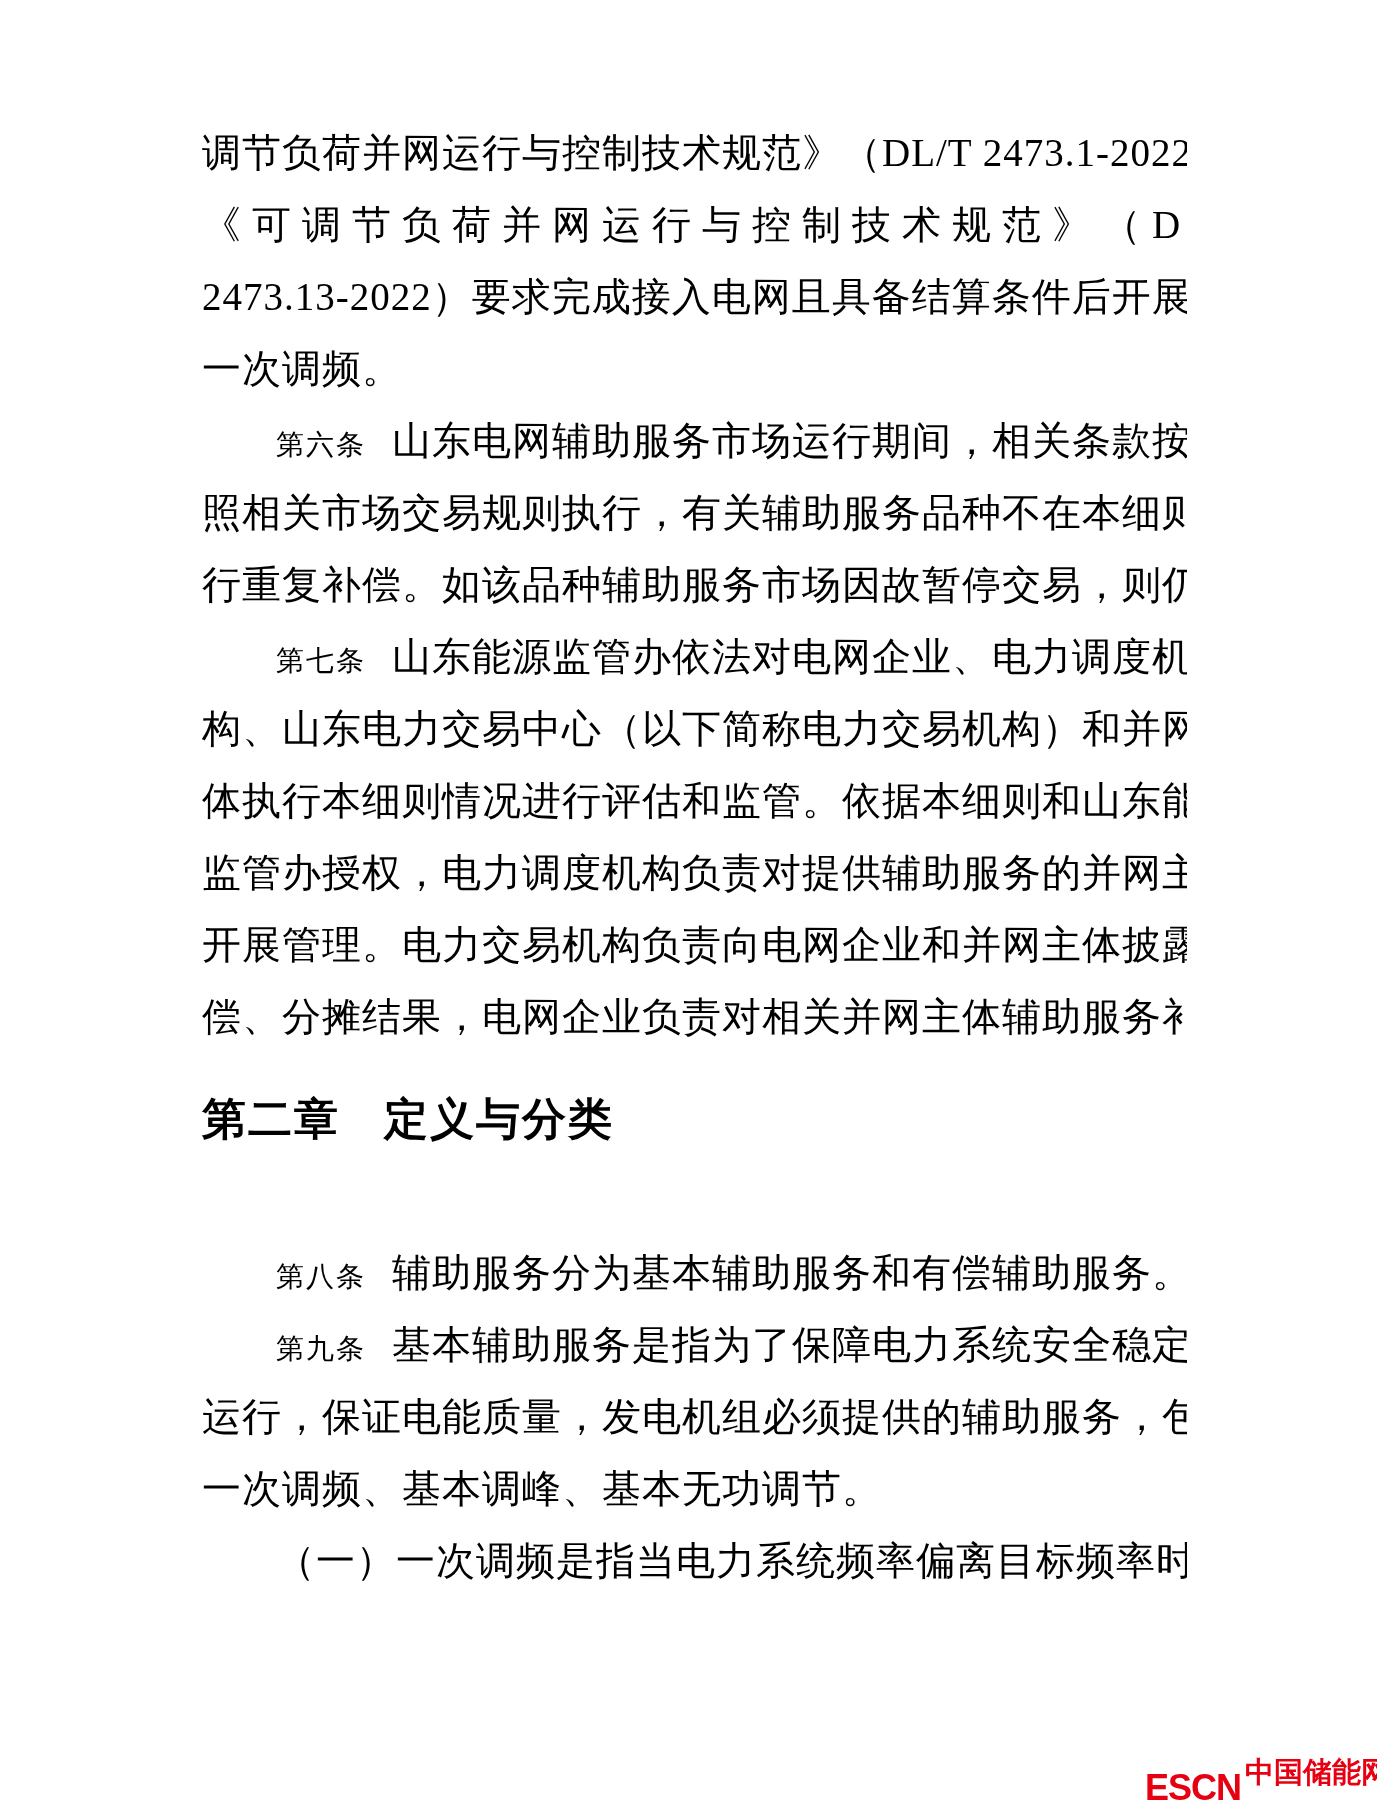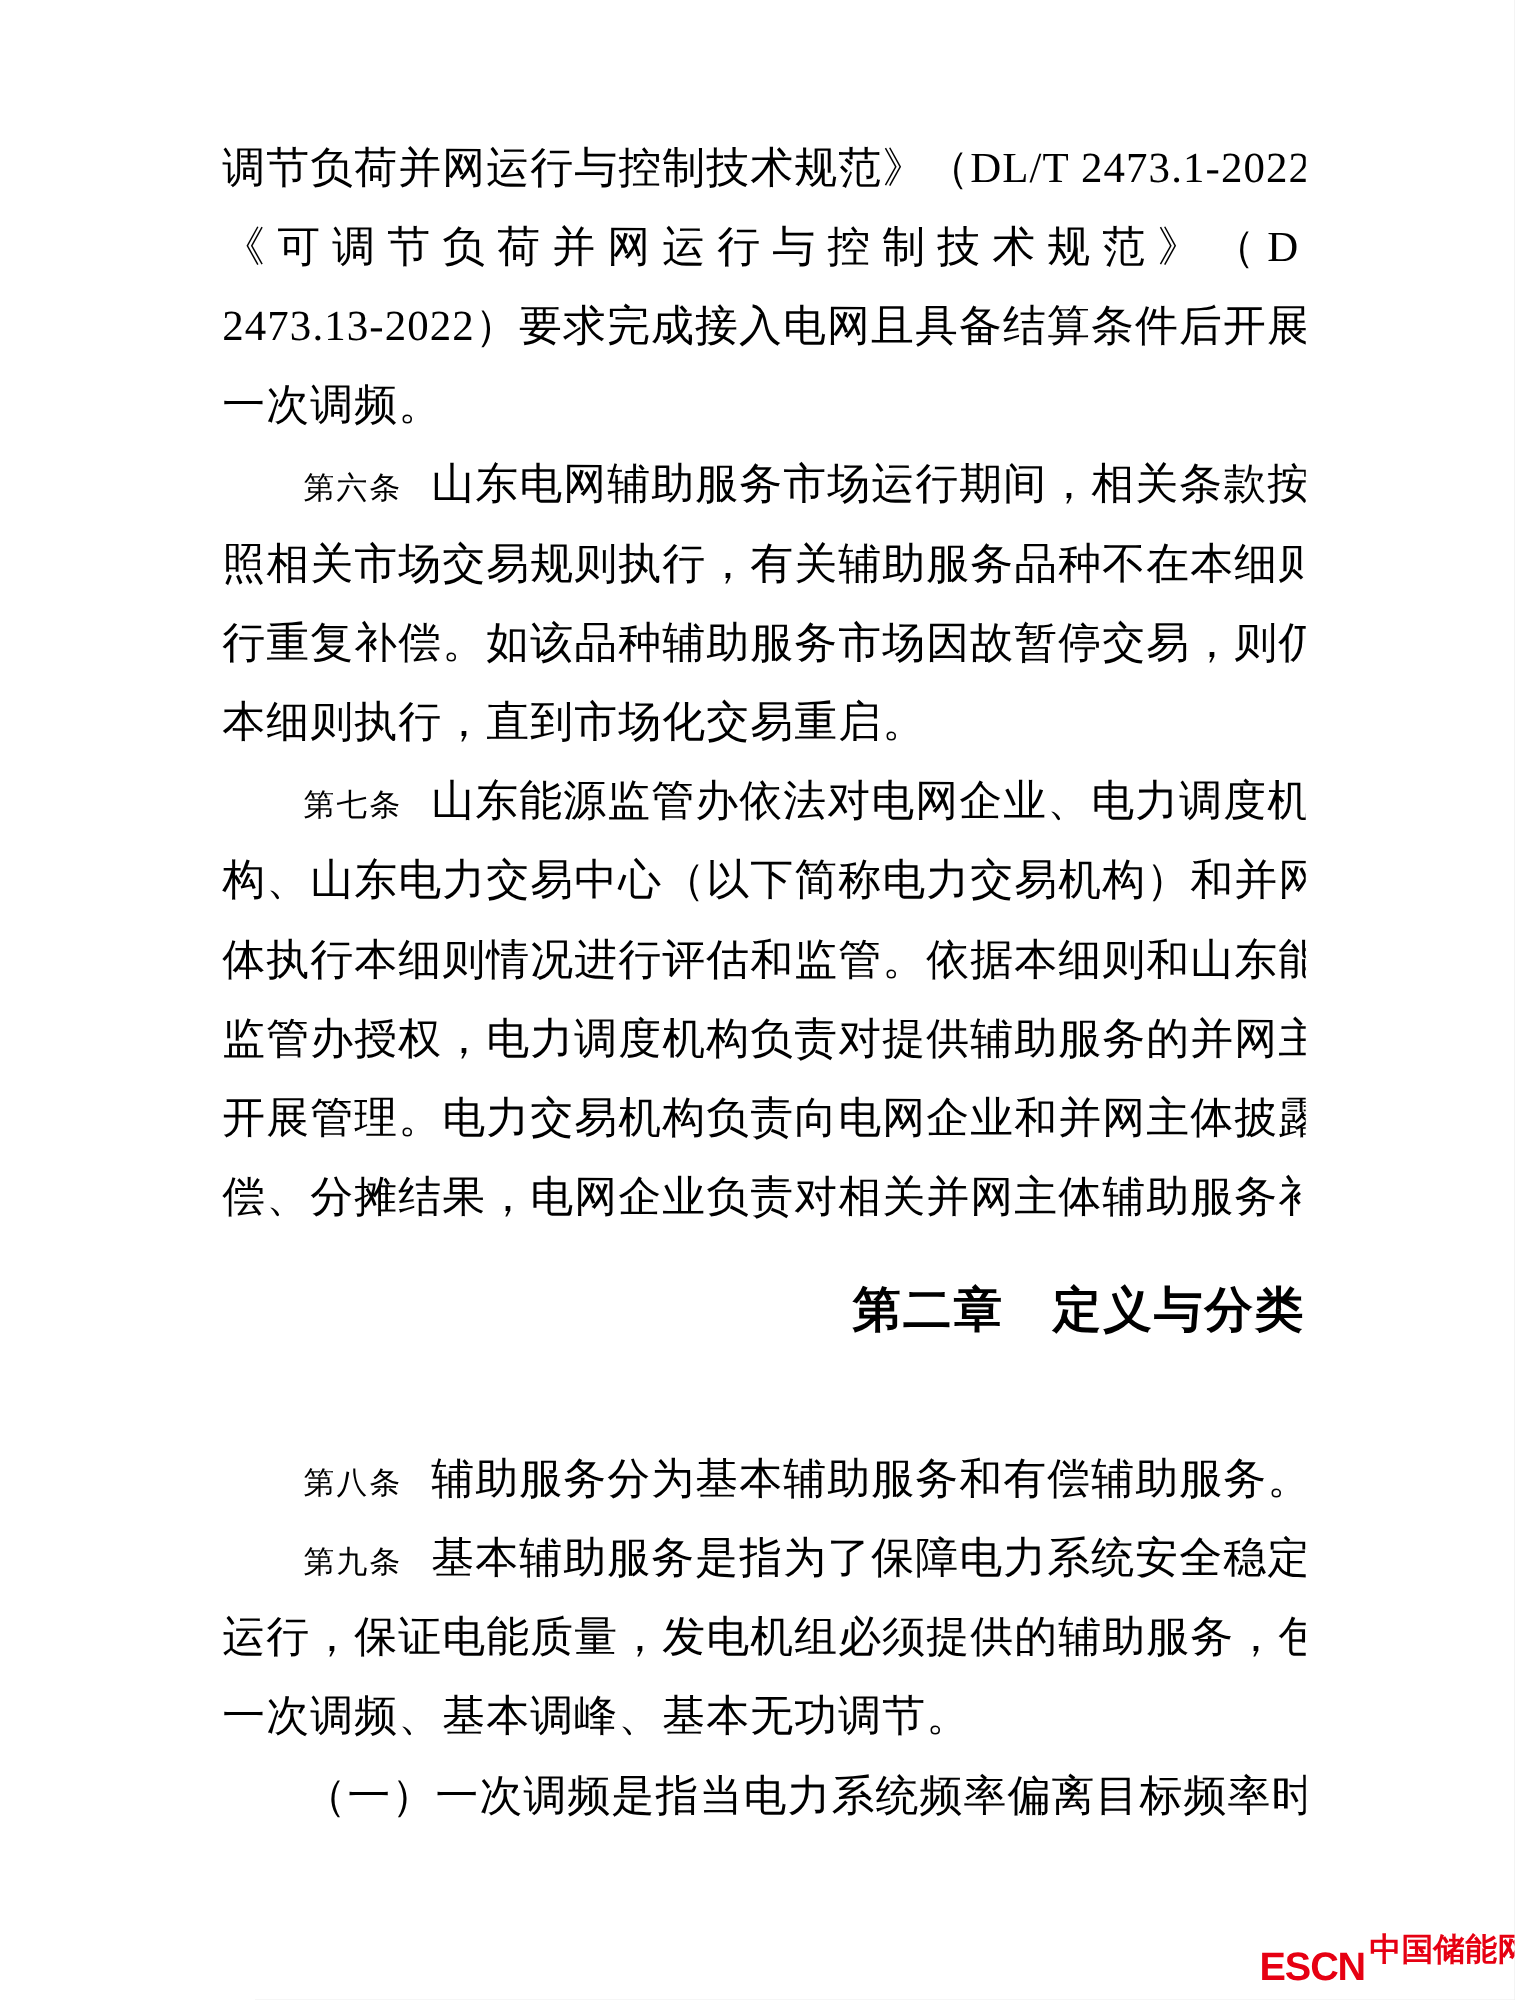--- a/index.html
+++ b/index.html
@@ -32,21 +32,21 @@
     font-weight:normal;
     font-size:28px;
     margin-right:26px;
     letter-spacing:2px;
   }
   .chapter-heading {
     margin-top:30px;
     margin-bottom:82px;
     height:72px;
     line-height:72px;
-    text-align:right;
+    text-align:left;
     font-family:"Liberation Sans","DejaVu Sans",sans-serif;
     font-weight:bold;
     font-size:44px;
     letter-spacing:2px;
     white-space:nowrap;
   }
   .chapter-heading .chapter-title { margin-left:44px; }
   .brand-logo {
     position:absolute;
     left:1145px; top:1756px;
@@ -76,21 +76,20 @@
   <div class="textblock">
 
     <div class="line"><span>调节负荷并网运行与控制技术规范》（DL/T 2473.1-2022）、</span></div>
     <div class="line spread"><span>《可调节负荷并网运行与控制技术规范》（DL/T</span></div>
     <div class="line"><span>2473.13-2022）要求完成接入电网且具备结算条件后开展辅</span></div>
     <div class="line"><span>一次调频。</span></div>
 
     <div class="line indent"><b class="lead">第六条</b><span>山东电网辅助服务市场运行期间，相关条款按</span></div>
     <div class="line"><span>照相关市场交易规则执行，有关辅助服务品种不在本细则进</span></div>
     <div class="line"><span>行重复补偿。如该品种辅助服务市场因故暂停交易，则仍按</span></div>
-    <div class="line"><span>本细则执行，直到市场化交易重启。</span></div>
 
     <div class="line indent"><b class="lead">第七条</b><span>山东能源监管办依法对电网企业、电力调度机</span></div>
     <div class="line"><span>构、山东电力交易中心（以下简称电力交易机构）和并网主</span></div>
     <div class="line"><span>体执行本细则情况进行评估和监管。依据本细则和山东能源</span></div>
     <div class="line"><span>监管办授权，电力调度机构负责对提供辅助服务的并网主体</span></div>
     <div class="line"><span>开展管理。电力交易机构负责向电网企业和并网主体披露补</span></div>
     <div class="line"><span>偿、分摊结果，电网企业负责对相关并网主体辅助服务补偿</span></div>
 
     <div class="chapter-heading"><span class="chapter-number">第二章</span><span class="chapter-title">定义与分类</span></div>
 

